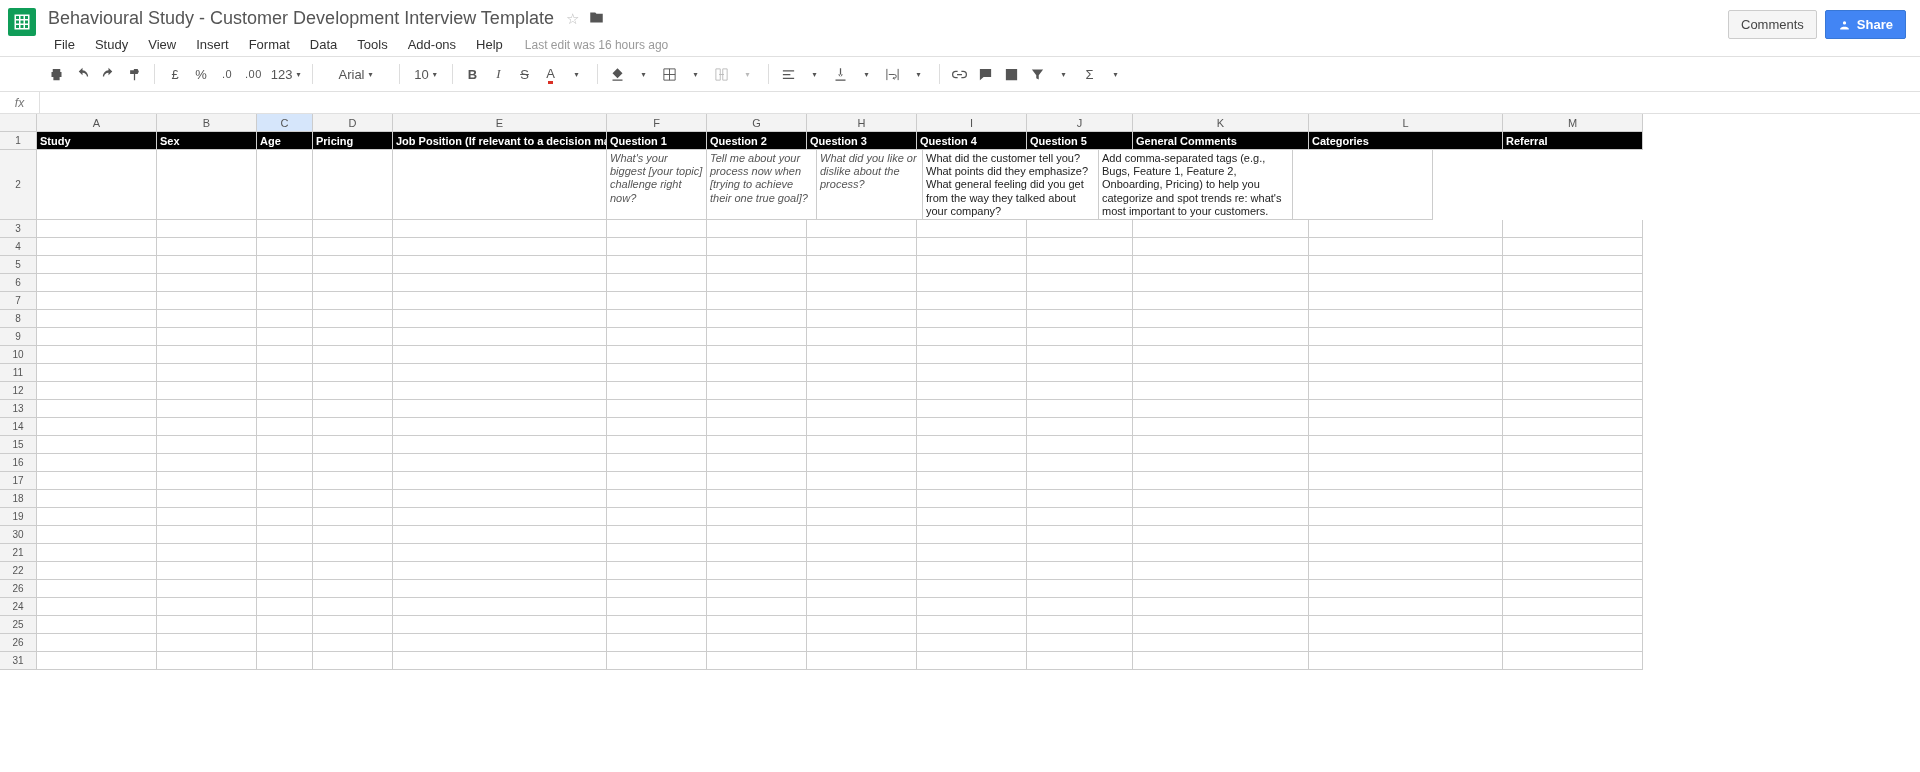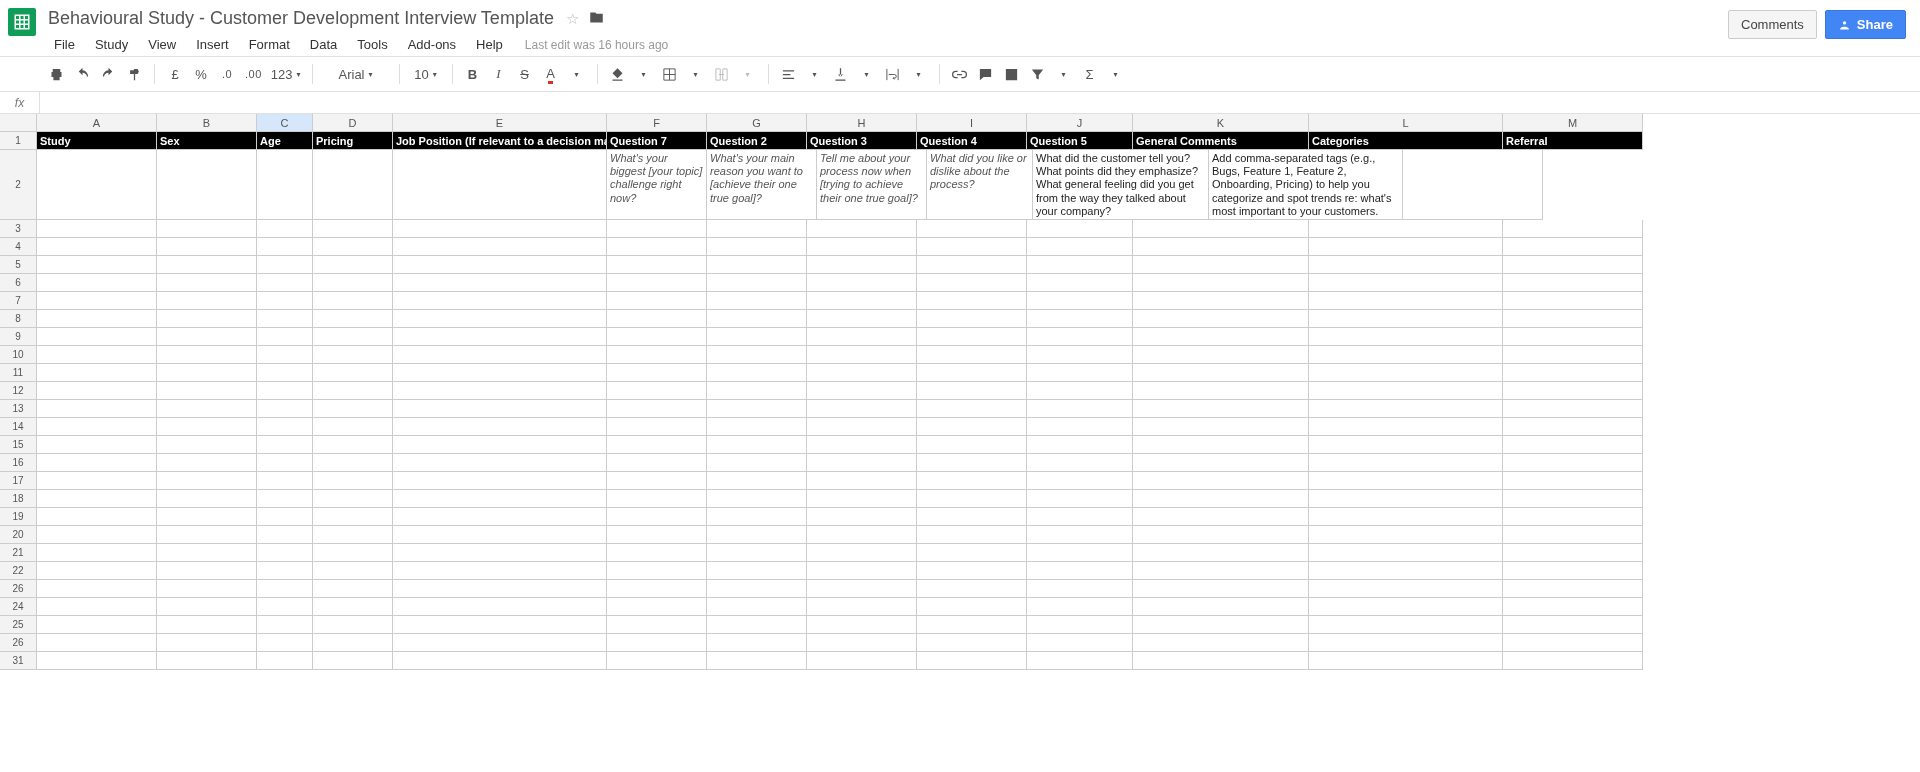--- a/index.html
+++ b/index.html
@@ -225,21 +225,21 @@
       <div class="rowhdr" style="height: 18px;">10</div>
       <div class="rowhdr" style="height: 18px;">11</div>
       <div class="rowhdr" style="height: 18px;">12</div>
       <div class="rowhdr" style="height: 18px;">13</div>
       <div class="rowhdr" style="height: 18px;">14</div>
       <div class="rowhdr" style="height: 18px;">15</div>
       <div class="rowhdr" style="height: 18px;">16</div>
       <div class="rowhdr" style="height: 18px;">17</div>
       <div class="rowhdr" style="height: 18px;">18</div>
       <div class="rowhdr" style="height: 18px;">19</div>
-      <div class="rowhdr" style="height: 18px;">20</div>
+      <div class="rowhdr" style="height: 18px;">30</div>
       <div class="rowhdr" style="height: 18px;">21</div>
       <div class="rowhdr" style="height: 18px;">22</div>
       <div class="rowhdr" style="height: 18px;">26</div>
       <div class="rowhdr" style="height: 18px; text-align: center;">24</div>
       <div class="rowhdr" style="height: 18px;">25</div>
       <div class="rowhdr" style="height: 18px;">26</div>
       <div class="rowhdr" style="height: 18px;">31</div>
     </div>
   <div class="cells">
     <div class="colhdrs" id="colhdrs">
@@ -257,37 +257,36 @@
         <div class="colhdr" style="width: 194px;">L</div>
         <div class="colhdr" style="width: 140px;">M</div>
       </div>
     <div id="datarows">
         <div class="datarow" style="height: 18px;">
           <div class="cell black" style="width: 120px; height: 18px;">Study</div>
           <div class="cell black" style="width: 100px; height: 18px;">Sex</div>
           <div class="cell black" style="width: 56px; height: 18px;">Age</div>
           <div class="cell black" style="width: 80px; height: 18px;">Pricing</div>
           <div class="cell black" style="width: 214px; height: 18px;">Job Position (If relevant to a decision ma</div>
-          <div class="cell black" style="width: 100px; height: 18px;">Question 7</div>
+          <div class="cell black" style="width: 100px; height: 18px;">Question 1</div>
           <div class="cell black" style="width: 100px; height: 18px;">Question 2</div>
           <div class="cell black" style="width: 110px; height: 18px;">Question 3</div>
           <div class="cell black" style="width: 110px; height: 18px;">Question 4</div>
           <div class="cell black" style="width: 106px; height: 18px;">Question 5</div>
           <div class="cell black" style="width: 176px; height: 18px;">General Comments</div>
           <div class="cell black" style="width: 194px; height: 18px;">Categories</div>
           <div class="cell black" style="width: 140px; height: 18px;">Referral</div>
         </div>
         <div class="datarow" style="height: 70px;">
           <div class="cell" style="width: 120px; height: 70px;"></div>
           <div class="cell" style="width: 100px; height: 70px;"></div>
           <div class="cell" style="width: 56px; height: 70px;"></div>
           <div class="cell" style="width: 80px; height: 70px;"></div>
           <div class="cell" style="width: 214px; height: 70px;"></div>
           <div class="cell hint" style="width: 100px; height: 70px;">What's your biggest [your topic] challenge right now?</div>
-          <div class="cell hint" style="width: 110px; height: 70px;">What's your main reason you want to [achieve their one true goal]?</div>
           <div class="cell hint" style="width: 110px; height: 70px;">Tell me about your process now when [trying to achieve their one true goal]?</div>
           <div class="cell hint" style="width: 106px; height: 70px;">What did you like or dislike about the process?</div>
           <div class="cell hint plain" style="width: 176px; height: 70px;">What did the customer tell you? What points did they emphasize? What general feeling did you get from the way they talked about your company?</div>
           <div class="cell hint plain" style="width: 194px; height: 70px;">Add comma-separated tags (e.g., Bugs, Feature 1, Feature 2, Onboarding, Pricing) to help you categorize and spot trends re: what's most important to your customers.</div>
           <div class="cell" style="width: 140px; height: 70px;"></div>
         </div>
         <div class="datarow" style="height: 18px;">
           <div class="cell" style="width: 120px; height: 18px;"></div>
           <div class="cell" style="width: 100px; height: 18px;"></div>
           <div class="cell" style="width: 56px; height: 18px;"></div>

